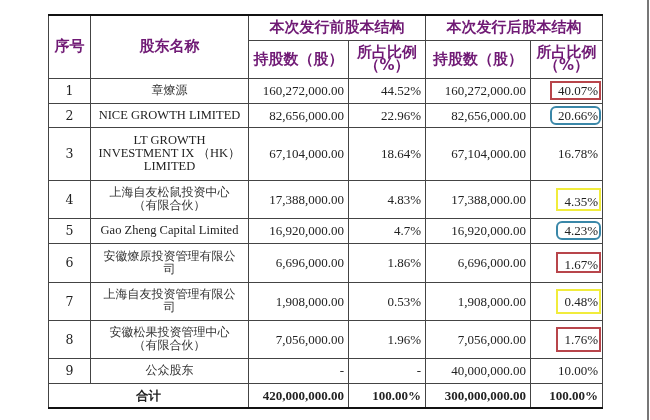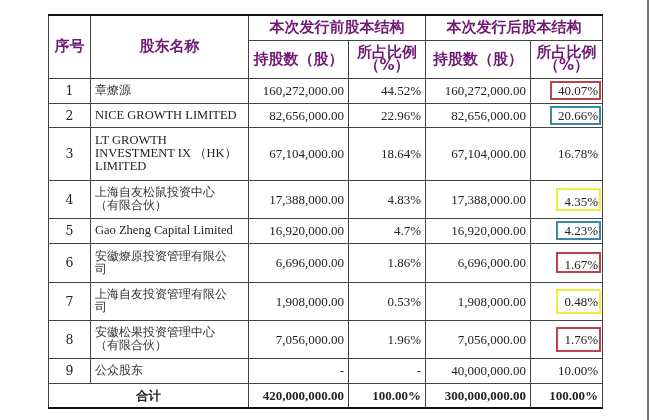--- a/index.html
+++ b/index.html
@@ -18,30 +18,30 @@
   table.cap td, table.cap th {
     border: 1px solid #444;
     padding: 0 4px;
     line-height: 13px;
   }
   table.cap th {
     font-family: "DejaVu Sans", "Liberation Sans", sans-serif;
     font-weight: bold; font-size: 15px; text-align: center; color: #701a75;
   }
   td.seq { text-align: center; }
-  td.name { text-align: left; padding-left: 6px; font-family: "Liberation Serif", "DejaVu Serif", serif; }
+  td.name { text-align: center; padding-left: 6px; font-family: "Liberation Serif", "DejaVu Serif", serif; }
   td.num { text-align: right; padding-right: 6px; font-family: Liberation Serif, serif; font-size: 13px; }
   td.total-label { text-align: center; font-family: "DejaVu Sans", "Liberation Sans", sans-serif; font-weight: bold; margin-top: 13px; }
   td.bold { font-weight: bold; }
   .hl {
     display: inline-block; padding: 1px 1px 1px 6px; margin-right: -3px;
     border: 2px solid transparent;
   }
   .hl.red { border-color: #b8454b; }
-  .hl.blue { border-color: #3a87a8; }
+  .hl.blue { border-color: #3a87a8; border-radius: 6px; }
   .hl.yellow { border-color: #f1ec3c; }
   .zh { font-family: "DejaVu Sans", sans-serif; font-size: 12px; color: #333; }
 </style>
 </head>
 <body>
 
 <div class="right-edge"></div>
 
 <table class="cap">
   <colgroup>

